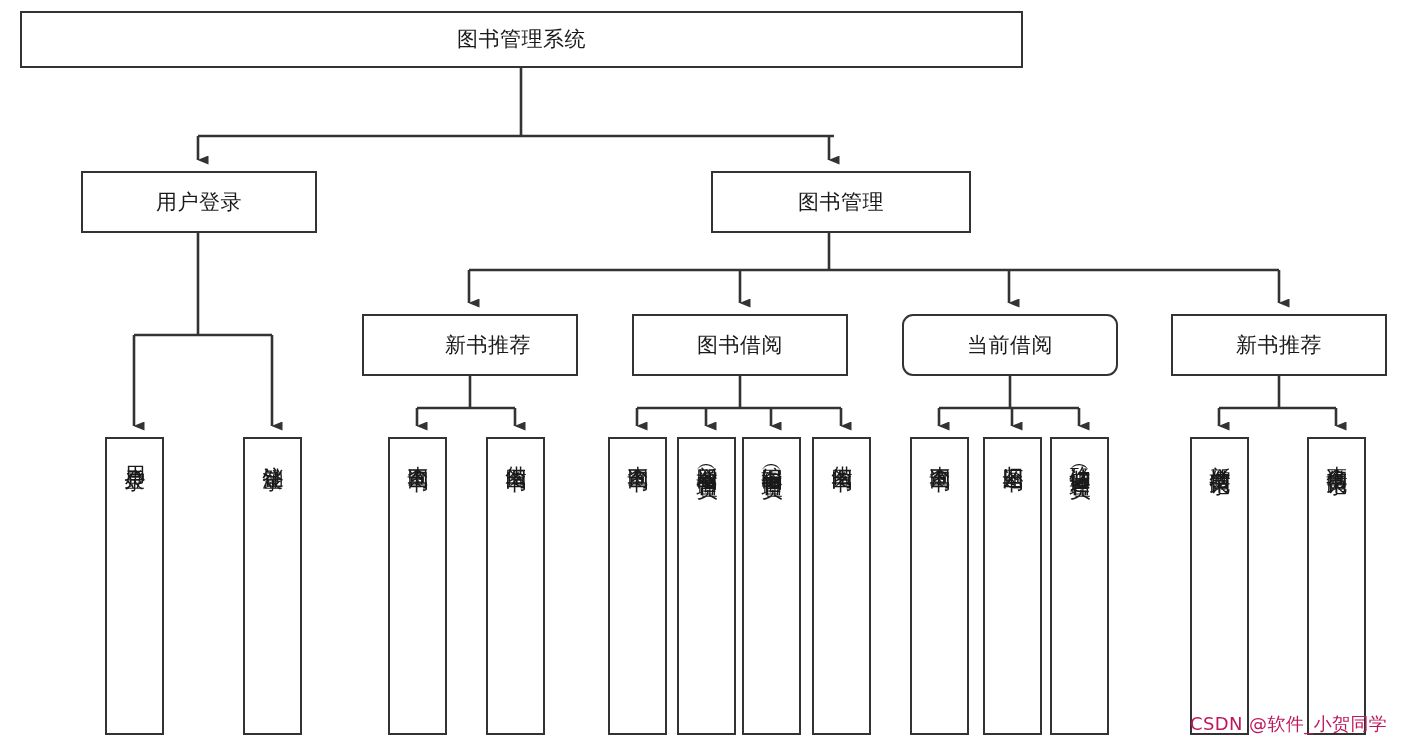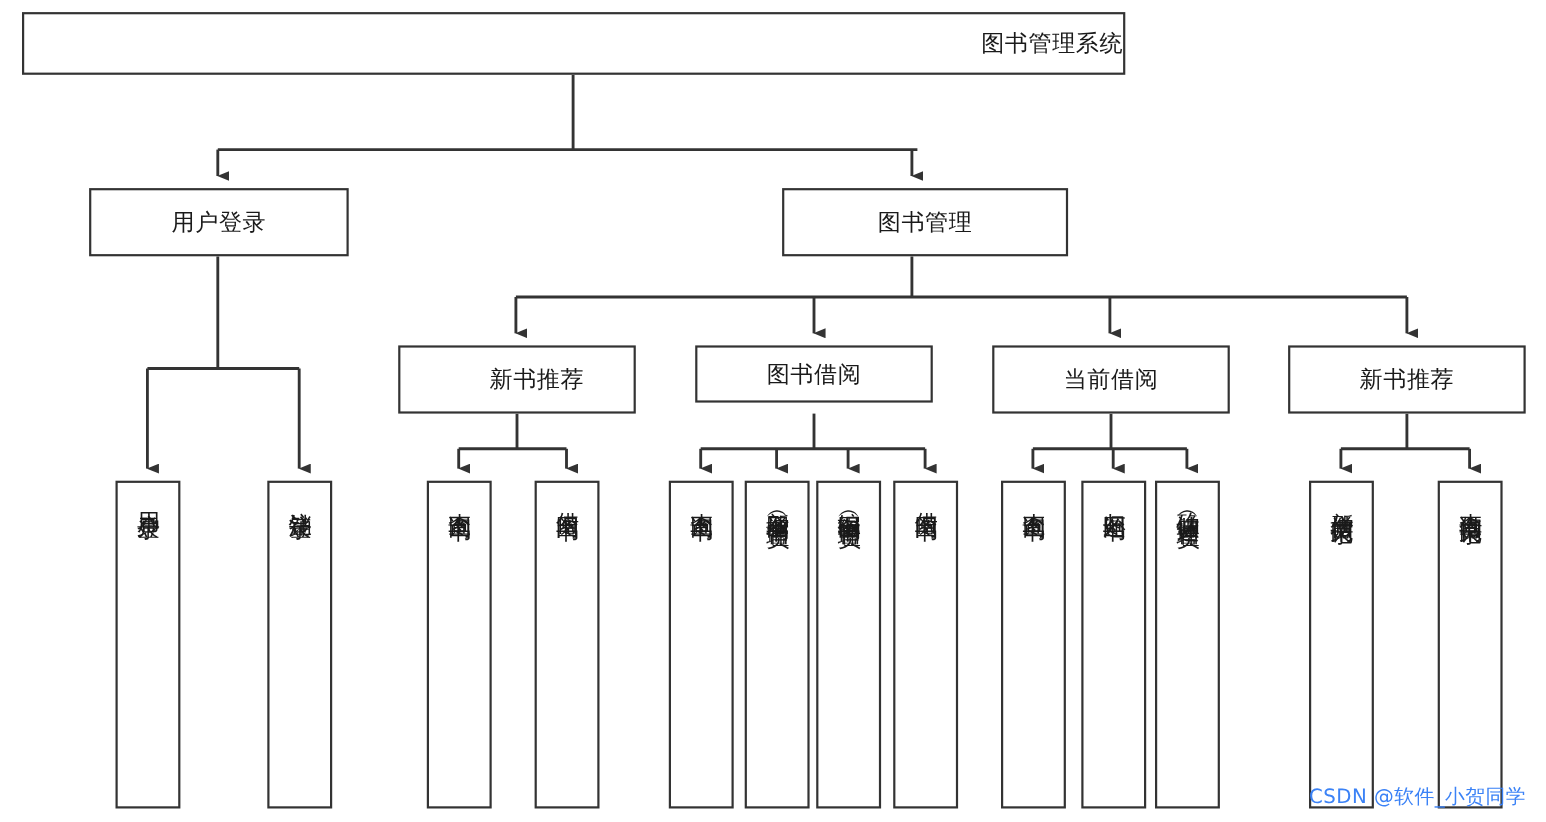--- a/index.html
+++ b/index.html
@@ -57,21 +57,21 @@
     text-orientation: upright;
     font-size: 21px;
     letter-spacing: 2px;
     line-height: 1;
   }
   #watermark {
     position: absolute;
     left: 1190px;
     top: 712px;
     font-size: 18px;
-    color: #3b82f6;
+    color: #be185d;
     letter-spacing: 0.4px;
     white-space: nowrap;
     z-index: 5;
     font-family: "DejaVu Sans", "Liberation Sans", sans-serif;
   }
 </style>
 </head>
 <body>
 
 <div id="canvas">
@@ -119,38 +119,38 @@
       <path d="M1012,408 L1012,426" marker-end="url(#arrow)"></path>
       <path d="M1079,408 L1079,426" marker-end="url(#arrow)"></path>
 
       <path d="M1279,376 L1279,408"></path>
       <path d="M1219,408 L1336,408"></path>
       <path d="M1219,408 L1219,426" marker-end="url(#arrow)"></path>
       <path d="M1336,408 L1336,426" marker-end="url(#arrow)"></path>
     </g>
   </svg>
 
-  <div class="node horizontal" style="left:20px; top:11px; width:1003px; height:57px;justify-content:flex-end;">
+  <div class="node horizontal" style="left:20px; top:11px; width:1003px; height:57px;">
     <span class="label">图书管理系统</span>
   </div>
 
   <div class="node horizontal" style="left:81px; top:171px; width:236px; height:62px;">
     <span class="label">用户登录</span>
   </div>
   <div class="node horizontal" style="left:711px; top:171px; width:260px; height:62px;">
     <span class="label">图书管理</span>
   </div>
 
   <div class="node horizontal" style="left:362px; top:314px; width:216px; height:62px;padding-left:36px;">
     <span class="label">新书推荐</span>
   </div>
-  <div class="node horizontal" style="left:632px; top:314px; width:216px; height:52px;">
+  <div class="node horizontal" style="left:632px; top:314px; width:216px; height:62px;">
     <span class="label">图书借阅</span>
   </div>
-  <div class="node horizontal" style="left:902px; top:314px; width:216px; height:62px;">
+  <div class="node horizontal" style="left:902px; top:314px; width:216px; height:62px;border-radius:11px;">
     <span class="label">当前借阅</span>
   </div>
   <div class="node horizontal" style="left:1171px; top:314px; width:216px; height:62px;">
     <span class="label">新书推荐</span>
   </div>
 
   <div class="node vertical" style="left:105px; top:437px; width:59px; height:298px;">
     <span class="label">用户登录</span>
   </div>
   <div class="node vertical" style="left:243px; top:437px; width:59px; height:298px;">

